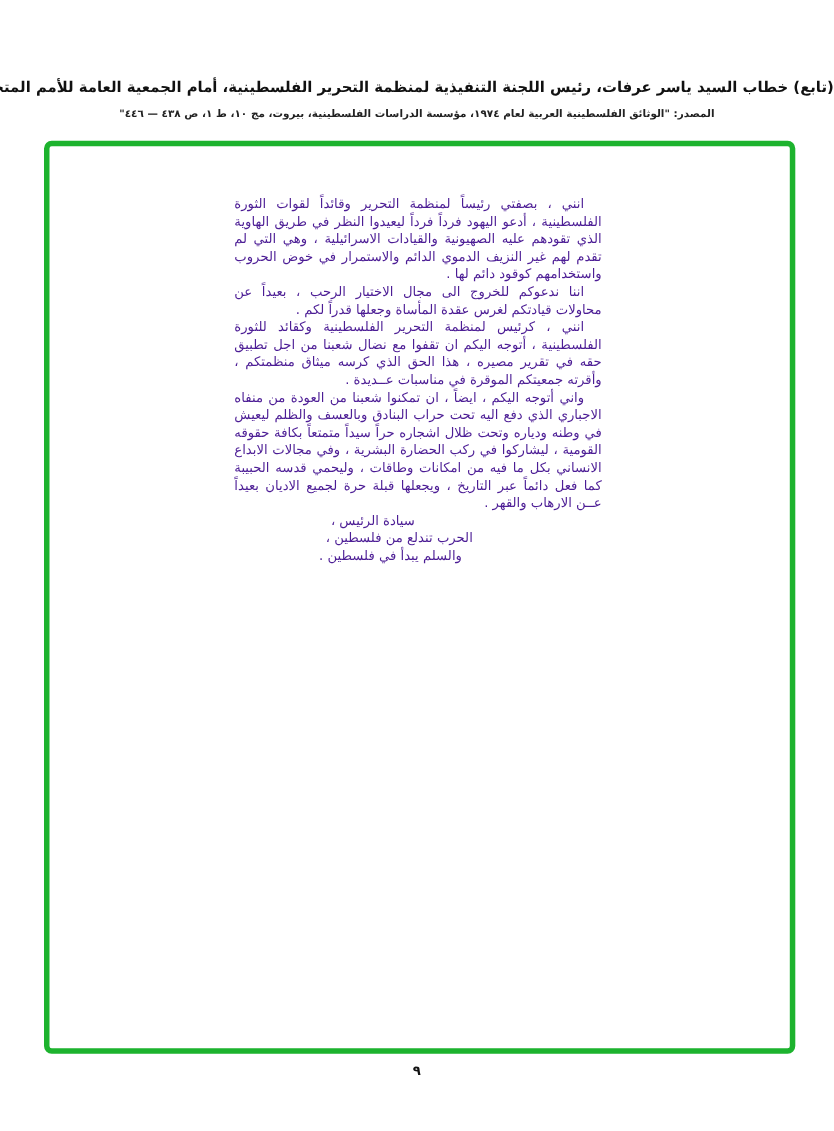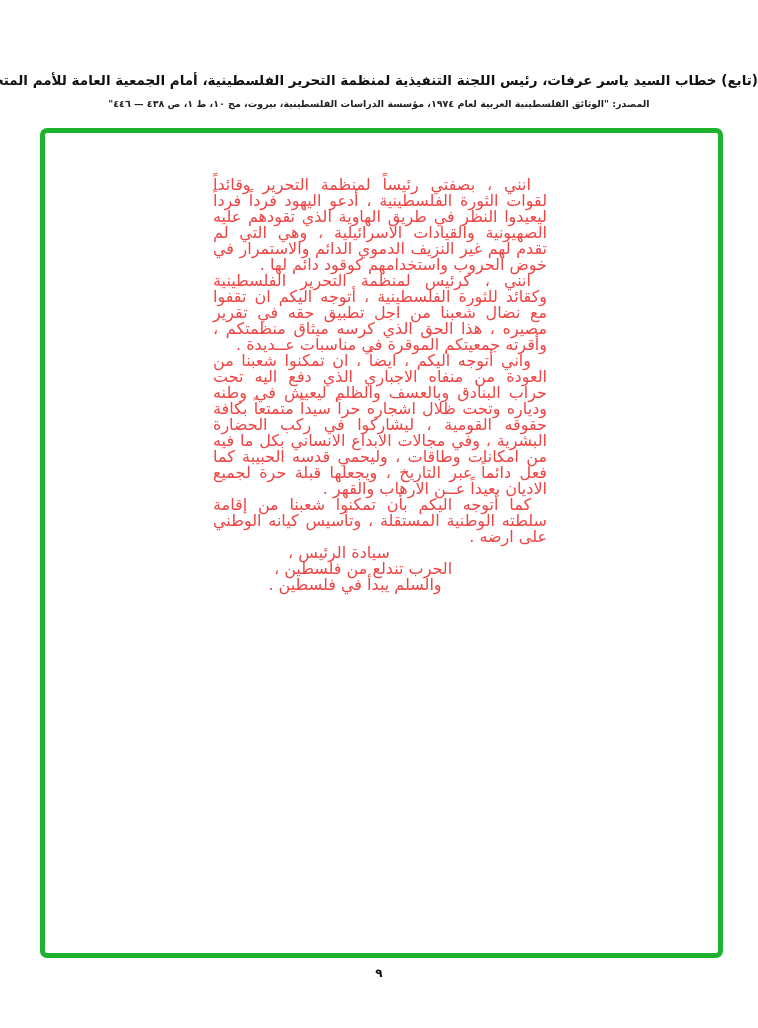--- a/index.html
+++ b/index.html
@@ -48,23 +48,23 @@
     border-radius: 7px;
     background: #ffffff;
   }
   .text-block {
     position: absolute;
     left: 168px;  
     top: 44px;    
     width: 334px;
     direction: rtl;
     text-align: justify;
-    font-size: 16px;
+    font-size: 12px;
     line-height: 16px;
-    color: #ef4444;
+    color: #4c1d95;
   }
   .text-block p {
     margin: 0;
     text-indent: 16px;
   }
   .closing {
     direction: rtl;
     text-align: center;
   }
   .cl0 { margin-right: 82px; }
@@ -87,23 +87,23 @@
 <div class="page">
 
   <div class="header">
     <div class="title">(تابع) خطاب السيد ياسر عرفات، رئيس اللجنة التنفيذية لمنظمة التحرير الفلسطينية، أمام الجمعية العامة للأمم المتحدة</div>
     <div class="source">المصدر: "الوثائق الفلسطينية العربية لعام ١٩٧٤، مؤسسة الدراسات الفلسطينية، بيروت، مج ١٠، ط ١، ص ٤٣٨ — ٤٤٦"</div>
   </div>
 
   <div class="scan-frame">
     <div class="text-block">
       <p>انني ، بصفتي رئيساً لمنظمة التحرير وقائداً لقوات الثورة الفلسطينية ، أدعو اليهود فرداً فرداً ليعيدوا النظر في طريق الهاوية الذي تقودهم عليه الصهيونية والقيادات الاسرائيلية ، وهي التي لم تقدم لهم غير النزيف الدموي الدائم والاستمرار في خوض الحروب واستخدامهم كوقود دائم لها .</p>
+      <p>اننا ندعوكم للخروج الى مجال الاختيار الرحب ، بعيداً عن محاولات قيادتكم لغرس عقدة المأساة وجعلها قدراً لكم .</p>
       <p>انني ، كرئيس لمنظمة التحرير الفلسطينية وكقائد للثورة الفلسطينية ، أتوجه اليكم ان تقفوا مع نضال شعبنا من اجل تطبيق حقه في تقرير مصيره ، هذا الحق الذي كرسه ميثاق منظمتكم ، وأقرته جمعيتكم الموقرة في مناسبات عــديدة .</p>
       <p>واني أتوجه اليكم ، ايضاً ، ان تمكنوا شعبنا من العودة من منفاه الاجباري الذي دفع اليه تحت حراب البنادق وبالعسف والظلم ليعيش في وطنه ودياره وتحت ظلال اشجاره حراً سيداً متمتعاً بكافة حقوقه القومية ، ليشاركوا في ركب الحضارة البشرية ، وفي مجالات الابداع الانساني بكل ما فيه من امكانات وطاقات ، وليحمي قدسه الحبيبة كما فعل دائماً عبر التاريخ ، ويجعلها قبلة حرة لجميع الاديان بعيداً عــن الارهاب والقهر .</p>
-      <p>كما أتوجه اليكم بأن تمكنوا شعبنا من إقامة سلطته الوطنية المستقلة ، وتأسيس كيانه الوطني على ارضه .</p>
 
       <div class="closing">
         <div class="cl cl0">سيادة الرئيس ،</div>
         <div class="cl cl1">الحرب تندلع من فلسطين ،</div>
         <div class="cl cl2">والسلم يبدأ في فلسطين .</div>
       </div>
     </div>
   </div>
 
   <div class="page-number">٩</div>

